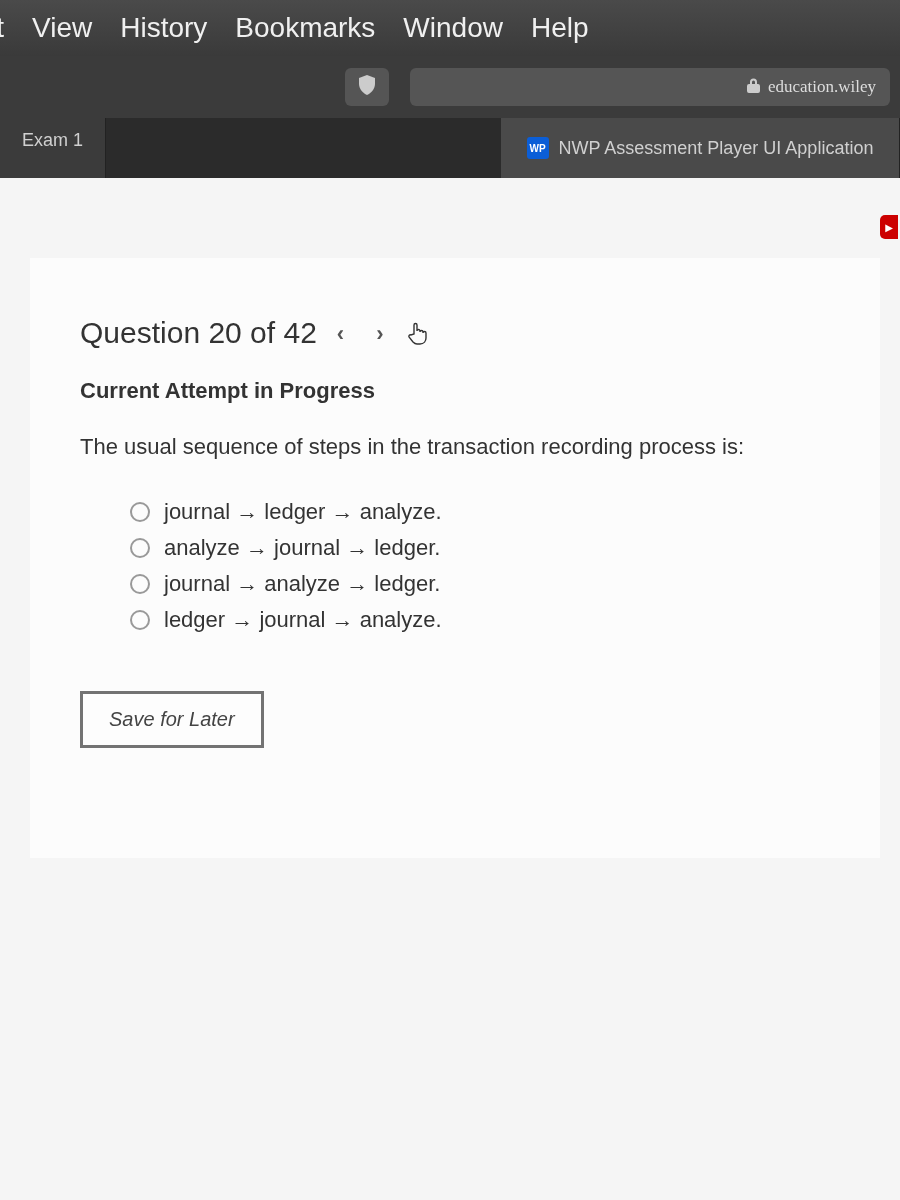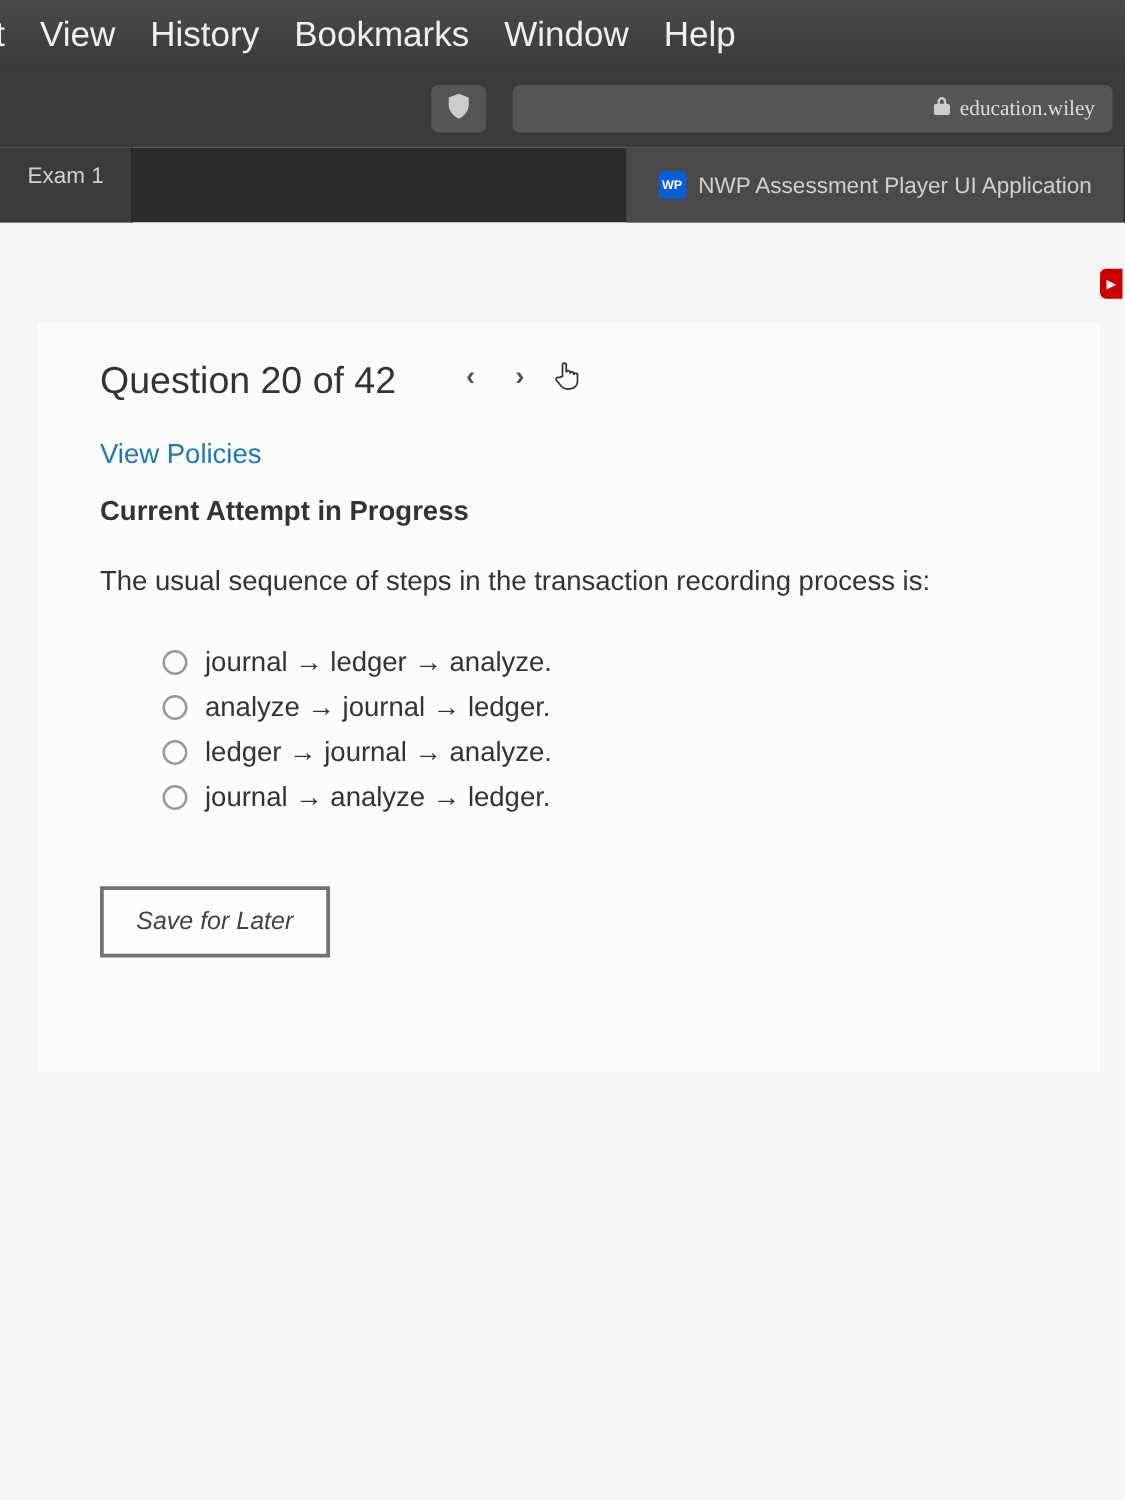--- a/index.html
+++ b/index.html
@@ -122,23 +122,24 @@
       height: calc(100% - 158px);
     }
     .question-card {
       background: #fcfcfc;
       margin: 0 20px 0 30px;
       padding: 30px 40px 50px 50px;
       min-height: 600px;
     }
     .q-header {
       display: flex;
-      align-items: flex-start;
-      gap: 56px;
+      align-items: flex-end;
+      gap: 20px;
       margin-bottom: 28px;
+      margin-top: 28px;
     }
     .q-title {
       font-size: 30px;
       color: #333;
       font-weight: 400;
     }
     .nav-arrows {
       display: flex;
       gap: 32px;
       font-size: 22px;
@@ -248,40 +249,39 @@
         <span class="nav-arrow">‹</span>
         <span class="nav-arrow">›</span>
         <span class="cursor-icon">
           <svg width="22" height="24" viewBox="0 0 22 24">
               <path fill="none" stroke="#333" stroke-width="1.4" d="M8 13 V4 a1.5 1.5 0 0 1 3 0 V10 a1.5 1.5 0 0 1 3 0 V11 a1.5 1.5 0 0 1 3 0 V12 a1.5 1.5 0 0 1 3 0 V17 c0 3 -2 6 -6 6 h-3 c-2 0 -3 -1 -4 -2 l-4 -5 a1.5 1.5 0 0 1 2 -2 Z"></path>
             </svg>
         </span>
       </div>
     </div>
 
-    <a class="policies-link">View Policies</a>
 
     <div class="attempt-heading">Current Attempt in Progress</div>
 
     <div class="q-text">The usual sequence of steps in the transaction recording process is:</div>
 
     <div class="options">
       <div class="option">
         <div class="radio"></div>
         <span>journal → ledger → analyze.</span>
       </div>
       <div class="option">
         <div class="radio"></div>
         <span>analyze → journal → ledger.</span>
       </div>
       <div class="option">
         <div class="radio"></div>
+        <span>journal → analyze → ledger.</span>
+      </div>
+      <div class="option">
+        <div class="radio"></div>
         <span>ledger → journal → analyze.</span>
       </div>
-      <div class="option">
-        <div class="radio"></div>
-        <span>journal → analyze → ledger.</span>
-      </div>
     </div>
 
     <div class="save-btn">Save for Later</div>
   </div>
 </div>
 
 </body></html>

